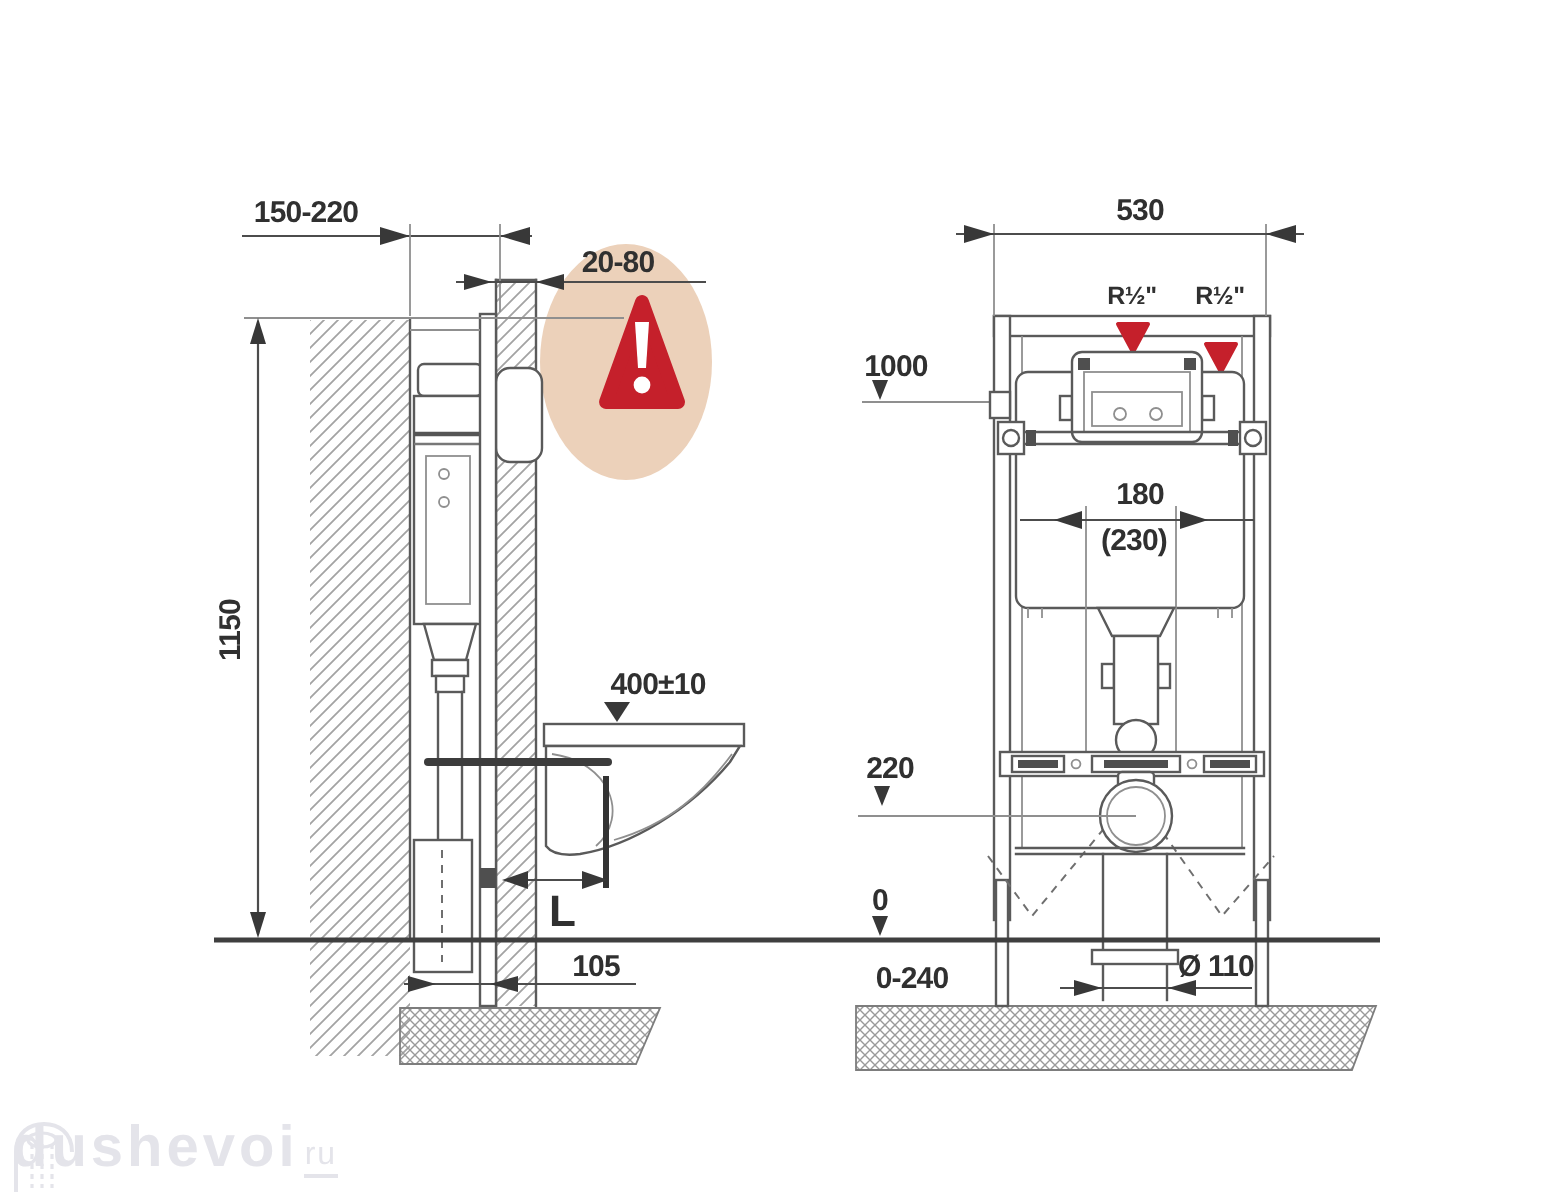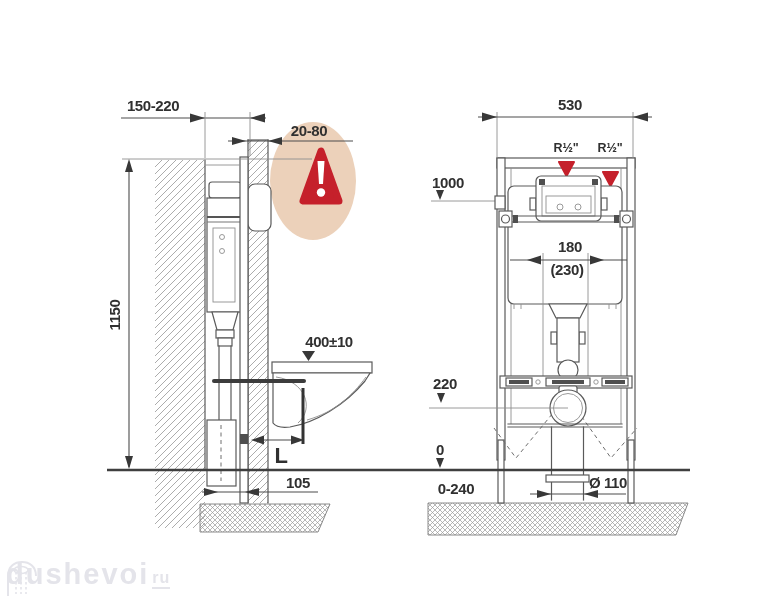--- a/index.html
+++ b/index.html
@@ -19,21 +19,21 @@
   text.lbl-sm{font-size:12.5px;letter-spacing:-0.2px}
   text.lbl-lg{font-size:22px}
   .warn-tri{fill:var(--accent-red,#c5202b);stroke:var(--accent-red,#c5202b);
             stroke-width:7;stroke-linejoin:round}
   .valve{fill:var(--accent-red,#c5202b);stroke:var(--accent-red,#c5202b);
          stroke-width:2;stroke-linejoin:round}
   .wm{position:absolute;left:6px;top:560px;display:flex;align-items:flex-end;
       color:var(--watermark,#e4e4ea);}
   .wm-icon{margin-right:6px}
   .wm-name{font-size:29px;font-weight:700;letter-spacing:2px;line-height:1}
-  .wm-tld{font-size:16px;font-weight:700;border-bottom:2px solid currentColor;
+  .wm-tld{font-size:16px;font-weight:400;border-bottom:2px solid currentColor;
           margin-left:3px;line-height:1.1;letter-spacing:1px}
 </style>
 </head>
 <body>
 
 <div class="stage">
 <svg width="775" height="600" viewBox="0 0 775 600">
   <defs>
     <pattern id="hatch" width="7" height="7" patternUnits="userSpaceOnUse">
       <path d="M-1,8 L8,-1 M-1,1 L1,-1 M6,8 L8,6" stroke="#a3a3a3" stroke-width="0.9" fill="none"></path>

